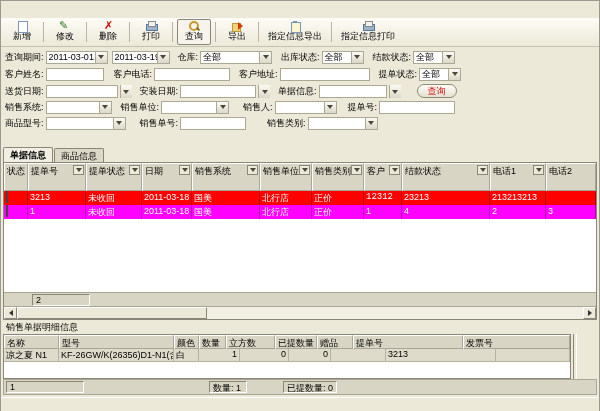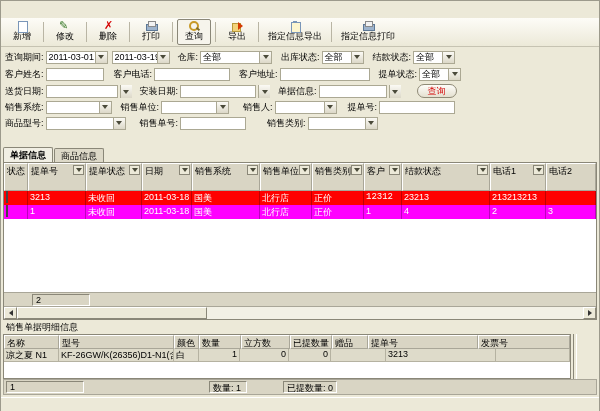--- a/index.html
+++ b/index.html
@@ -334,21 +334,21 @@
 
   <div class="dtitle">
     <span>销售单据明细信息</span>
   </div>
 
   <div class="dpanel">
     <div class="dhead">
       <div class="hc" style="width:55px;"><span>名称</span></div>
       <div class="hc" style="width:115px;"><span>型号</span></div>
       <div class="hc" style="width:25px;"><span>颜色</span></div>
-      <div class="hc" style="width:42px;"><span>数量</span></div>
+      <div class="hc" style="width:27px;"><span>数量</span></div>
       <div class="hc" style="width:49px;"><span>立方数</span></div>
       <div class="hc" style="width:42px;"><span>已提数量</span></div>
       <div class="hc" style="width:36px;"><span>赠品</span></div>
       <div class="hc" style="width:110px;"><span>提单号</span></div>
       <div class="hc" style="flex:1;"><span>发票号</span></div>
     </div>
     <div class="drow">
       <div class="c" style="width:55px;">凉之夏 N1</div>
       <div class="c" style="width:115px;">KF-26GW/K(26356)D1-N1(含管)顶</div>
       <div class="c" style="width:25px;">白</div>

